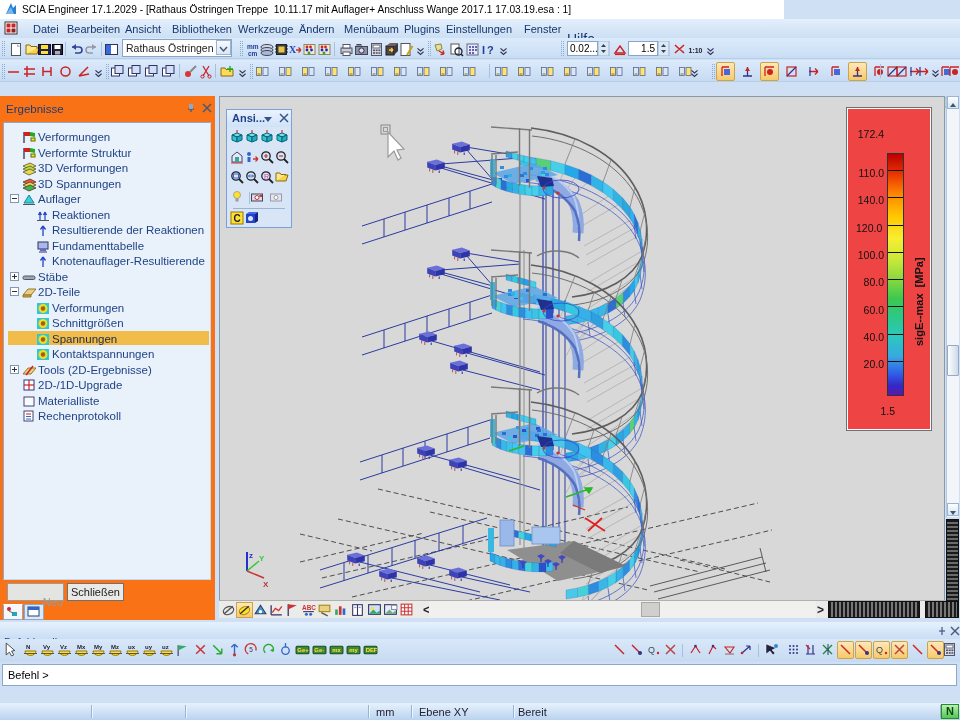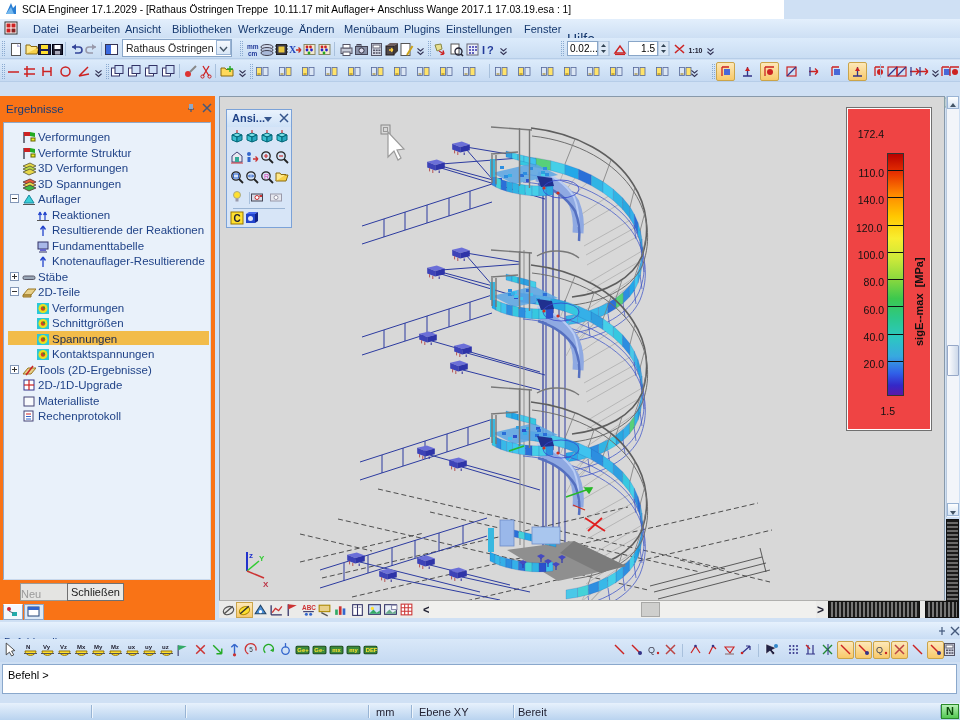--- a/index.html
+++ b/index.html
@@ -460,21 +460,21 @@
         <line x1="6" y1="2" x2="6" y2="7"></line>
         <line x1="3" y1="7" x2="9" y2="7"></line>
         <line x1="6" y1="7" x2="6" y2="10"></line>
         <rect x="4" y="2" width="4" height="5" fill="#8fa8c8" stroke="none"></rect>
       </g>
     </svg>
     <svg class="abs" style="left:201px;top:6px" width="12" height="12">
       <path d="M2,2 L10,10 M2,10 L10,2" stroke="#44597c" stroke-width="1.5"></path>
     </svg>
     <div class="abs" style="left:3px;top:26px;width:208px;height:458px;background:#e9f1fa;border:1px solid #8fa8c8;border-right-color:#c8d8ec;border-bottom-color:#c8d8ec"></div>
-    <div class="abs" style="left:20px;top:487px;width:57px;height:18px;background:#e4e4e2;border:1px solid #9a9a96;font-size:11px;color:#9a9a9a;text-align:left;padding-top:4px">Neu</div>
+    <div class="abs" style="left:7px;top:487px;width:57px;height:18px;background:#e4e4e2;border:1px solid #9a9a96;font-size:11px;color:#9a9a9a;text-align:right;padding-top:12px">Neu</div>
     <div class="abs" style="left:67px;top:487px;width:57px;height:18px;background:#e9e9e7;border:1px solid #707070;font-size:11px;color:#1a1a1a;text-align:center;padding-top:2px">Schließen</div>
     <div class="abs" style="left:3px;top:508px;width:20px;height:16px;background:#f4f8fd;border:1px solid #8fa8c8;border-top-color:#fff"><svg width="18" height="14">
         <circle cx="5" cy="4" r="2" fill="#c23"></circle>
         <rect x="8" y="7" width="5" height="4" fill="#2aa"></rect>
         <line x1="5" y1="6" x2="9" y2="8" stroke="#567"></line>
       </svg></div>
     <div class="abs" style="left:24px;top:508px;width:20px;height:16px;background:#dce9f7;border:1px solid #8fa8c8"><svg width="18" height="14">
         <rect x="3" y="2" width="11" height="9" fill="#fff" stroke="#247"></rect>
         <rect x="3" y="2" width="11" height="3" fill="#36c"></rect>
       </svg></div>
@@ -1617,21 +1617,21 @@
         <rect x="6.7" y="10.2" width="2" height="1.6"></rect>
         <rect x="9.4" y="10.2" width="2" height="1.6"></rect>
       </g>
     </svg>
     <svg class="abs" style="left:959px;top:3px" width="15" height="15" viewBox="0 0 15 15">
       <rect x="1.5" y="3" width="3.6" height="10" fill="#b04030" stroke="#602010"></rect>
       <rect x="5.6" y="3" width="3.6" height="10" fill="#3a60b0" stroke="#1a3060"></rect>
       <rect x="9.7" y="4.5" width="3.6" height="8.5" fill="#3aa050" stroke="#1a5020" transform="rotate(8 11.5 9)"></rect>
     </svg>
   </div>
-<div class="abs" style="left:2px;top:664px;width:955px;height:30px;background:#fff;border:1px solid #8aa8cc;font-size:11px;color:#000;padding:4px 5px">Befehl &gt;</div>
+<div class="abs" style="left:2px;top:664px;width:955px;height:22px;background:#fff;border:1px solid #8aa8cc;font-size:11px;color:#000;padding:4px 5px">Befehl &gt;</div>
 <div class="abs" style="left:0;top:703px;width:960px;height:17px;background:linear-gradient(#e7f1fc,#b9d3ef)">
     <div class="abs" style="left:91px;top:2px;width:1px;height:13px;background:#98b4d4"></div>
     <div class="abs" style="left:92px;top:2px;width:1px;height:13px;background:#eef5fc"></div>
     <div class="abs" style="left:185px;top:2px;width:1px;height:13px;background:#98b4d4"></div>
     <div class="abs" style="left:186px;top:2px;width:1px;height:13px;background:#eef5fc"></div>
     <div class="abs" style="left:368px;top:2px;width:1px;height:13px;background:#98b4d4"></div>
     <div class="abs" style="left:369px;top:2px;width:1px;height:13px;background:#eef5fc"></div>
     <div class="abs" style="left:411px;top:2px;width:1px;height:13px;background:#98b4d4"></div>
     <div class="abs" style="left:412px;top:2px;width:1px;height:13px;background:#eef5fc"></div>
     <div class="abs" style="left:513px;top:2px;width:1px;height:13px;background:#98b4d4"></div>

